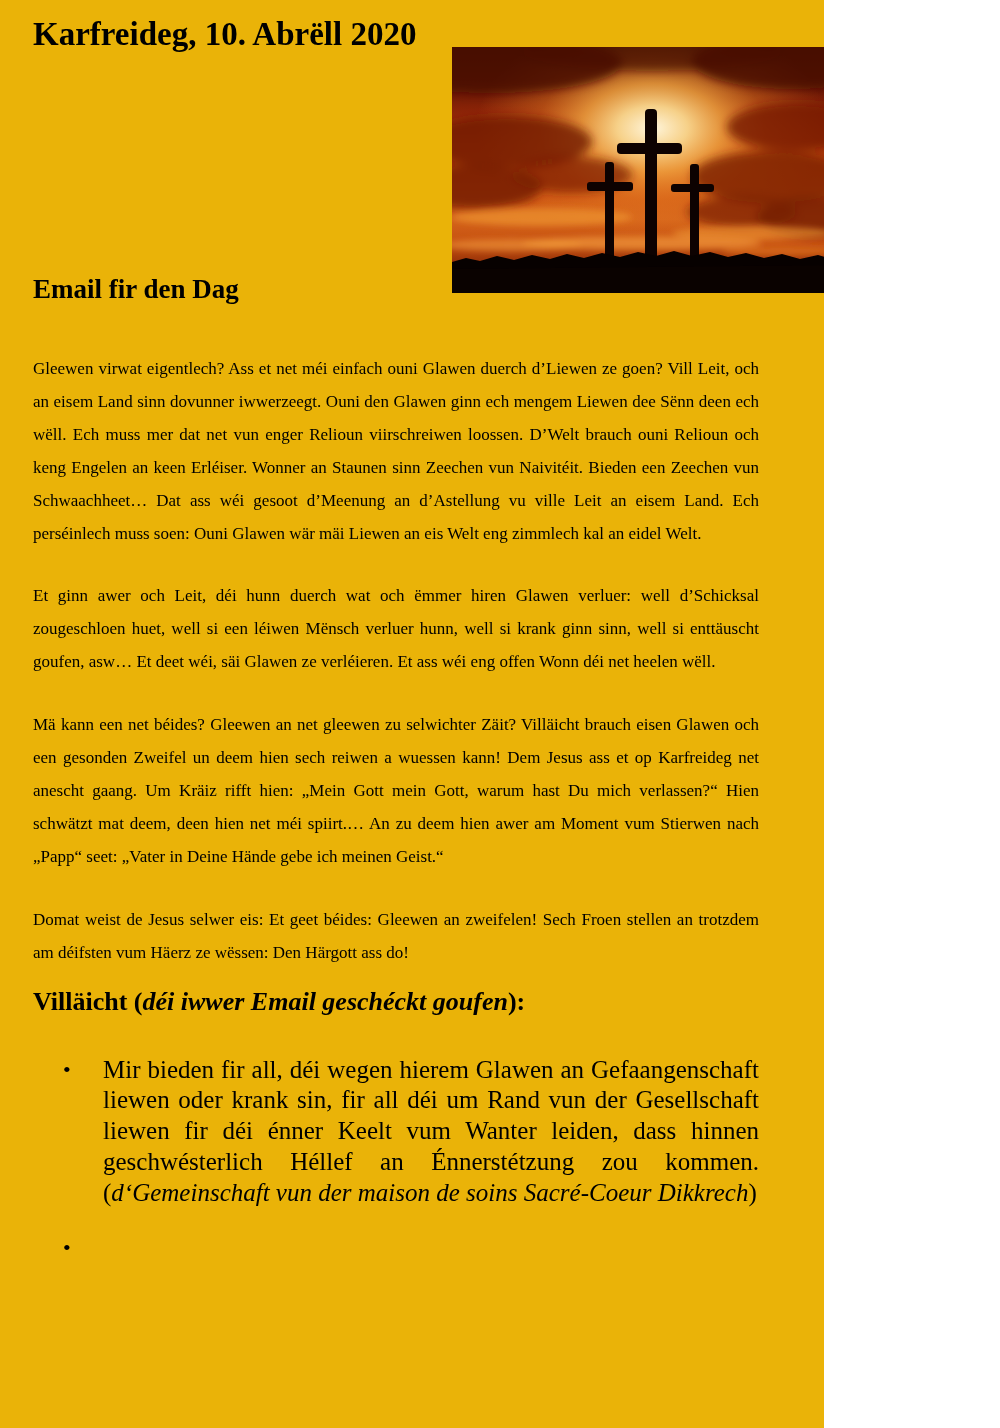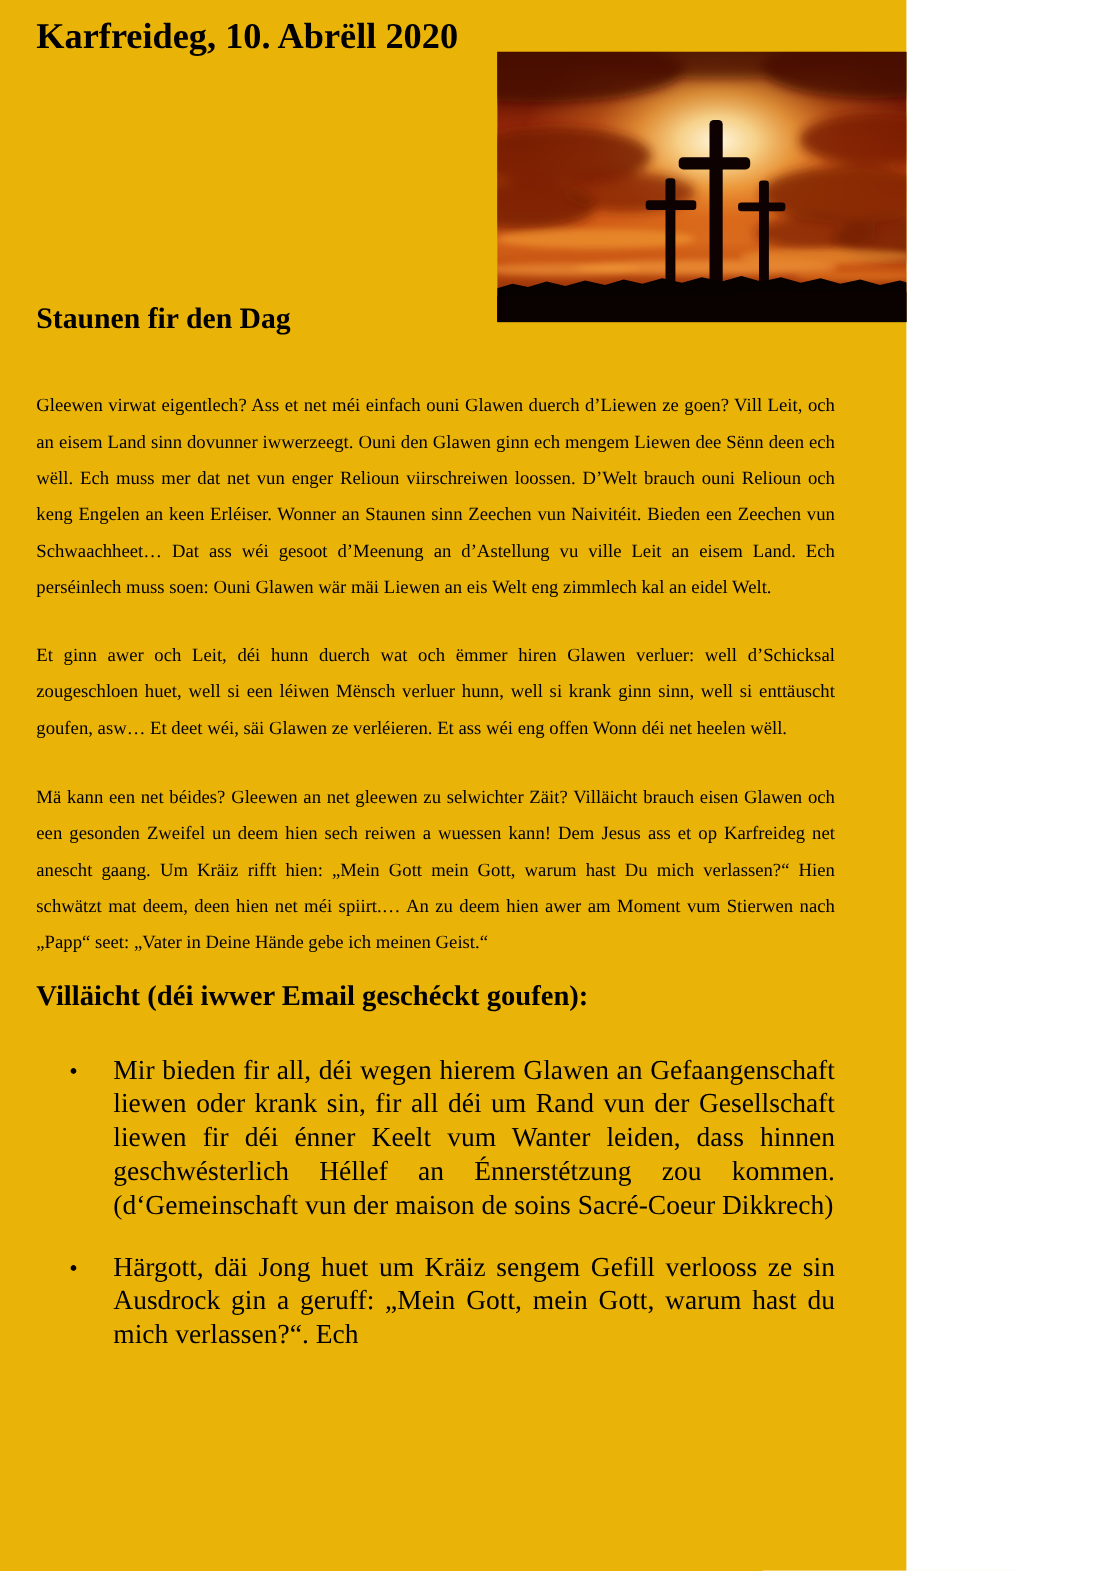--- a/index.html
+++ b/index.html
@@ -44,42 +44,42 @@
   }
   p.body-par.first {
     margin-top: 47px;
   }
   h3.intercessions {
     margin: 15px 0 0 0;
     font-size: 26px;
     line-height: 33px;
     font-weight: bold;
   }
-  h3.intercessions .bi { }
+  h3.intercessions .bi { font-style: italic; }
   ul.intercession-list {
     list-style: none;
     margin: 37px 0 0 0;
     padding: 0;
   }
   ul.intercession-list li {
     position: relative;
     padding-left: 70px;
     font-size: 25px;
     line-height: 30.8px;
     text-align: justify;
     margin-top: 25px;
   }
   ul.intercession-list li:first-child { margin-top: 0; }
   .bullet-marker {
     position: absolute;
     left: 30px; top: 0;
     font-size: 22px;
     line-height: 30.8px;
   }
-  li .it { }
+  li .it { font-style: italic; }
 </style>
 </head>
 <body>
 
 <div class="page">
 
   <figure class="photo">
     <svg viewBox="0 0 393 246" width="393" height="246" xmlns="http://www.w3.org/2000/svg">
       <defs>
         <linearGradient id="sky" x1="0" y1="0" x2="0" y2="1">
@@ -152,31 +152,32 @@
       <g>
         <path fill="#070100" d="M0,215 L14,211 L28,214 L45,209 L62,213 L80,208 L98,212 L115,207 L132,211 L150,206 L168,210 L186,205 L204,209 L222,204 L240,209 L258,205 L276,210 L294,206 L312,211 L330,207 L348,212 L366,208 L380,212 L393,209 L393,246 L0,246 Z"></path>
         <path fill="#0a0200" d="M0,222 L393,218 L393,246 L0,246 Z"></path>
       </g>
     </svg>
   </figure>
 
   <div class="content">
     <h1 class="doc-title">Karfreideg, 10. Abrëll 2020</h1>
 
-    <h2 class="section-heading">Staunen fir den Dag</h2>
+    <h2 class="section-heading">Email fir den Dag</h2>
 
     <p class="body-par first">Gleewen virwat eigentlech? Ass et net méi einfach ouni Glawen duerch d’Liewen ze goen? Vill Leit, och an eisem Land sinn dovunner iwwerzeegt. Ouni den Glawen ginn ech mengem Liewen dee Sënn deen ech wëll. Ech muss mer dat net vun enger Relioun viirschreiwen loossen. D’Welt brauch ouni Relioun och keng Engelen an keen Erléiser. Wonner an Staunen sinn Zeechen vun Naivitéit. Bieden een Zeechen vun Schwaachheet… Dat ass wéi gesoot d’Meenung an d’Astellung vu ville Leit an eisem Land. Ech perséinlech muss soen: Ouni Glawen wär mäi Liewen an eis Welt eng zimmlech kal an eidel Welt.</p>
     <p class="body-par">Et ginn awer och Leit, déi hunn duerch wat och ëmmer hiren Glawen verluer: well d’Schicksal zougeschloen huet, well si een léiwen Mënsch verluer hunn, well si krank ginn sinn, well si enttäuscht goufen, asw… Et deet wéi, säi Glawen ze verléieren. Et ass wéi eng offen Wonn déi net heelen wëll.</p>
     <p class="body-par">Mä kann een net béides? Gleewen an net gleewen zu selwichter Zäit? Villäicht brauch eisen Glawen och een gesonden Zweifel un deem hien sech reiwen a wuessen kann! Dem Jesus ass et op Karfreideg net anescht gaang. Um Kräiz rifft hien: „Mein Gott mein Gott, warum hast Du mich verlassen?“ Hien schwätzt mat deem, deen hien net méi spiirt.… An zu deem hien awer am Moment vum Stierwen nach „Papp“ seet: „Vater in Deine Hände gebe ich meinen Geist.“</p>
+    <p class="body-par">Domat weist de Jesus selwer eis: Et geet béides: Gleewen an zweifelen! Sech Froen stellen an trotzdem am déifsten vum Häerz ze wëssen: Den Härgott ass do!</p>
 
     <h3 class="intercessions"><span>Villäicht (</span><span class="bi">déi iwwer Email geschéckt goufen</span><span>):</span></h3>
 
     <ul class="intercession-list">
       <li>
         <span class="bullet-marker">•</span><span>Mir bieden fir all, déi wegen hierem Glawen an Gefaangenschaft liewen oder krank sin, fir all déi um Rand vun der Gesellschaft liewen fir déi énner Keelt vum Wanter leiden, dass hinnen geschwésterlich Héllef an Énnerstétzung zou kommen. (</span><span class="it">d‘Gemeinschaft vun der maison de soins Sacré-Coeur Dikkrech</span><span>)</span>
       </li>
       <li>
-        <span class="bullet-marker">•</span><span>Härgott, däi Jong huet um Kräiz sengem Gefill verlooss ze sin Ausdrock gin a geruff: „Mein Gott, mein Gott, warum hast du mich verlassen?“. Ech</span><span class="it"></span><span></span>
+        <span class="bullet-marker">•</span><span class="it"></span><span></span>
       </li>
     </ul>
   </div>
 
 </div>
 
 </body></html>

